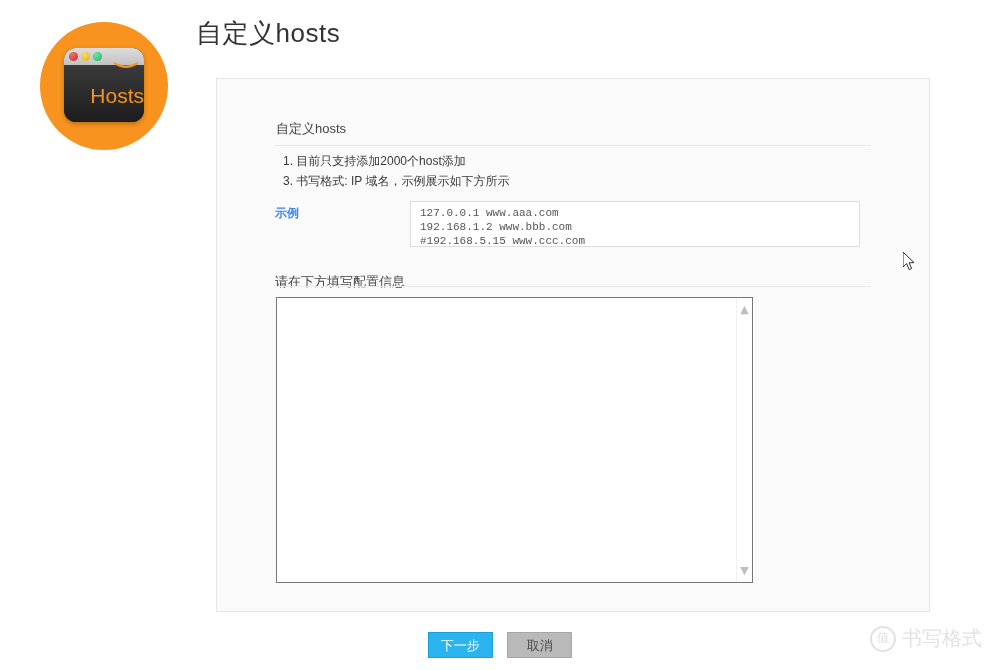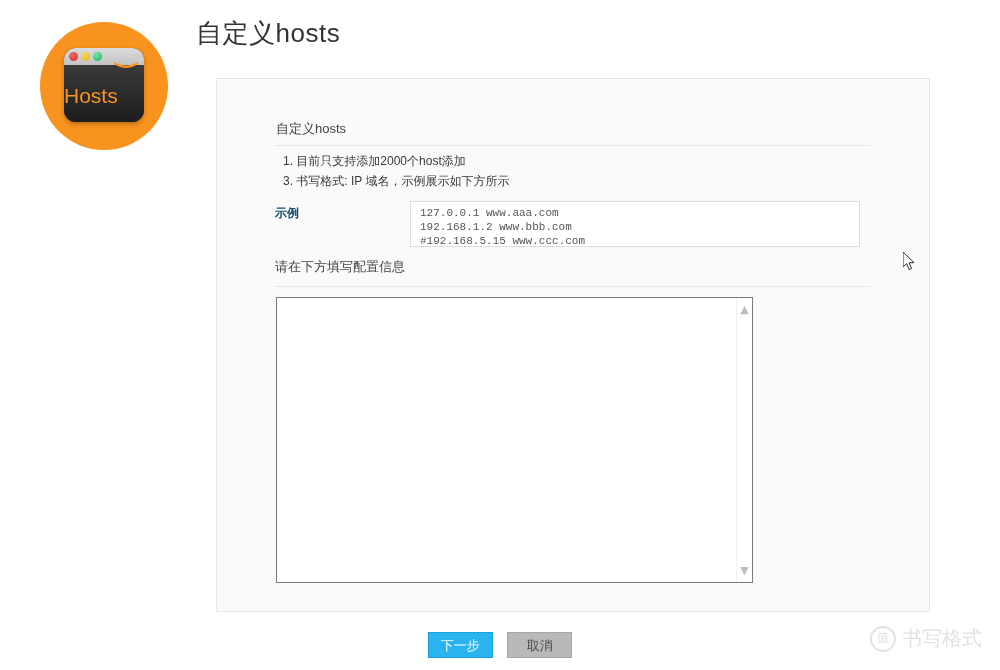--- a/index.html
+++ b/index.html
@@ -71,21 +71,21 @@
     font-size: 26px;
     line-height: 28px;
     font-family: "DejaVu Sans", sans-serif;
     transform: rotate(90deg);
   }
   #icon-label {
     position: absolute;
     left: 0;
     top: 36px;
     width: 80px;
-    text-align: left;
+    text-align: right;
     color: #F7931E;
     font-size: 21px;
     font-family: "Liberation Sans", sans-serif;
     letter-spacing: 0px;
   }
 
   
   #page-title {
     position: absolute;
     left: 196px;
@@ -142,21 +142,21 @@
     width: 600px;
   }
   #example-label {
     position: absolute;
     left: 0;
     top: 4px;
     width: 34px;
     text-align: left;
     font-size: 12px;
     font-weight: bold;
-    color: #0c4a6e;
+    color: #3b82f6;
   }
   #example-box {
     position: absolute;
     left: 89px;
     top: 0;
     width: 450px;
     height: 46px;
     background: #ffffff;
     border: 1px solid #dddddd;
     padding: 4px 9px;
@@ -164,21 +164,21 @@
     font-family: "Liberation Mono", "DejaVu Sans Mono", monospace;
     font-size: 11px;
     line-height: 14px;
     color: #555555;
     margin-left: 46px;
   }
 
   #fill-label {
     position: absolute;
     left: 58px;
-    top: 179px;
+    top: 194px;
     font-size: 13px;
     color: #444444;
   }
 
   #textarea-wrap {
     position: absolute;
     left: 59px;
     top: 218px;
     width: 477px;
     height: 286px;

